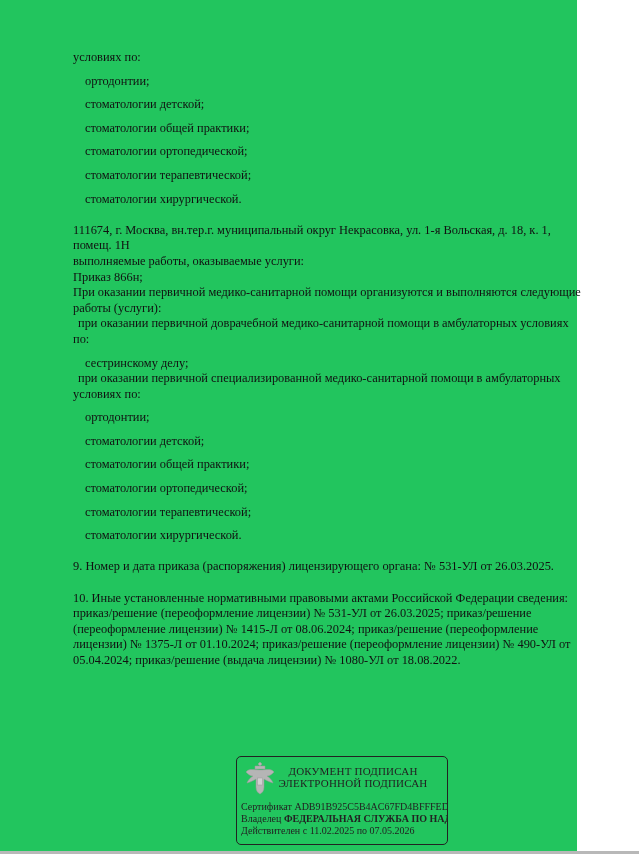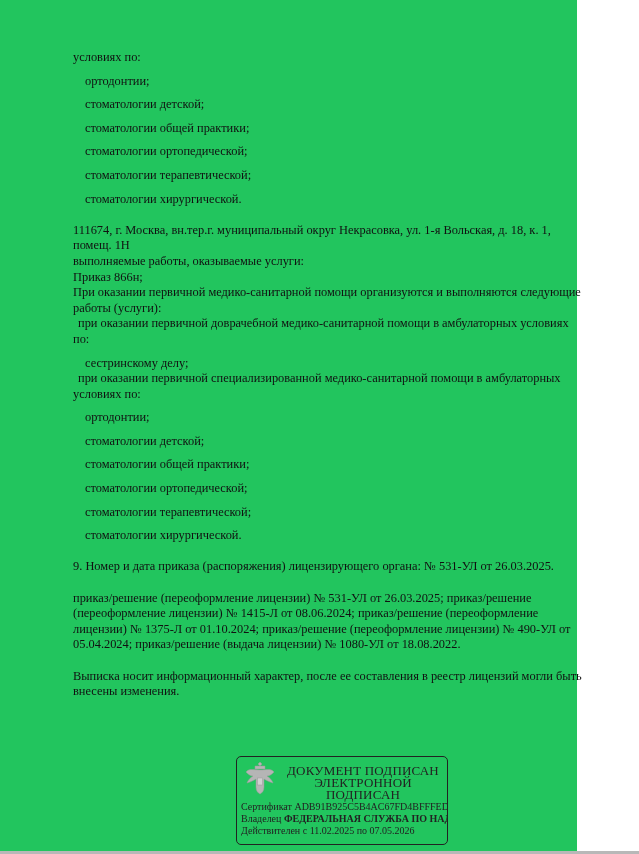--- a/index.html
+++ b/index.html
@@ -15,21 +15,21 @@
     .line { white-space: nowrap; }
     .ind1 { padding-left: 5px; }
     .ind2 { padding-left: 12px; margin-top: 8px; }
     .gap { height: 15.6px; }
     .stamp {
       position: absolute; left: 236px; top: 756px; width: 210px; height: 87px;
       border: 1.5px solid #222; border-radius: 5px; overflow: hidden;
       font-family: "Liberation Serif", serif; color: #222;
     }
     .emblem { position: absolute; left: 8px; top: 3px; width: 30px; height: 36px; }
-    .stamp-title { position: absolute; left: 42px; top: 8px; width: 168px; text-align: center; font-size: 13px; line-height: 12px; letter-spacing: 0.2px; }
+    .stamp-title { position: absolute; left: 32px; top: 8px; width: 168px; text-align: center; font-size: 11px; line-height: 12px; letter-spacing: 0.2px; }
     .stamp-line { position: absolute; left: 4px; font-size: 10px; line-height: 10px; white-space: nowrap; }
     .stamp-line b { font-weight: bold; }
   </style>
 </head>
 <body>
 
 <div class="page">
   <div class="content">
 
     <div>
@@ -64,32 +64,29 @@
       <div class="line ind2">стоматологии хирургической.</div>
     </div>
 
     <div class="gap"></div>
 
     <div class="line">9. Номер и дата приказа (распоряжения) лицензирующего органа: № 531-УЛ от 26.03.2025.</div>
 
     <div class="gap"></div>
 
     <div>
+      <div class="line">10. Иные установленные нормативными правовыми актами Российской Федерации сведения:</div>
       <div class="line">приказ/решение (переоформление лицензии) № 531-УЛ от 26.03.2025; приказ/решение</div>
       <div class="line">(переоформление лицензии) № 1415-Л от 08.06.2024; приказ/решение (переоформление</div>
       <div class="line">лицензии) № 1375-Л от 01.10.2024; приказ/решение (переоформление лицензии) № 490-УЛ от</div>
       <div class="line">05.04.2024; приказ/решение (выдача лицензии) № 1080-УЛ от 18.08.2022.</div>
     </div>
 
     <div class="gap"></div>
 
-    <div>
-      <div class="line">Выписка носит информационный характер, после ее составления в реестр лицензий могли быть</div>
-      <div class="line">внесены изменения.</div>
-    </div>
   </div>
 
   <div class="stamp">
     <svg class="emblem" viewBox="0 0 30 36">
       <g fill="#b5b5b5" stroke="#9a9a9a" stroke-width="0.5">
         <path d="M15 2 l2 2 l-2 2 l-2 -2 z"></path>
         <path d="M10 6 h10 v3 h-10 z"></path>
         <path d="M15 10 C 9 10, 4 8, 1 12 C 3 14, 5 16, 8 16 C 5 18, 3 20, 2 23 C 6 22, 9 20, 11 19 L 11 27 C 11 31, 13 33, 15 34 C 17 33, 19 31, 19 27 L 19 19 C 21 20, 24 22, 28 23 C 27 20, 25 18, 22 16 C 25 16, 27 14, 29 12 C 26 8, 21 10, 15 10 z"></path>
         <rect x="12.5" y="18" width="5" height="7" fill="#d0d0d0"></rect>
       </g>

